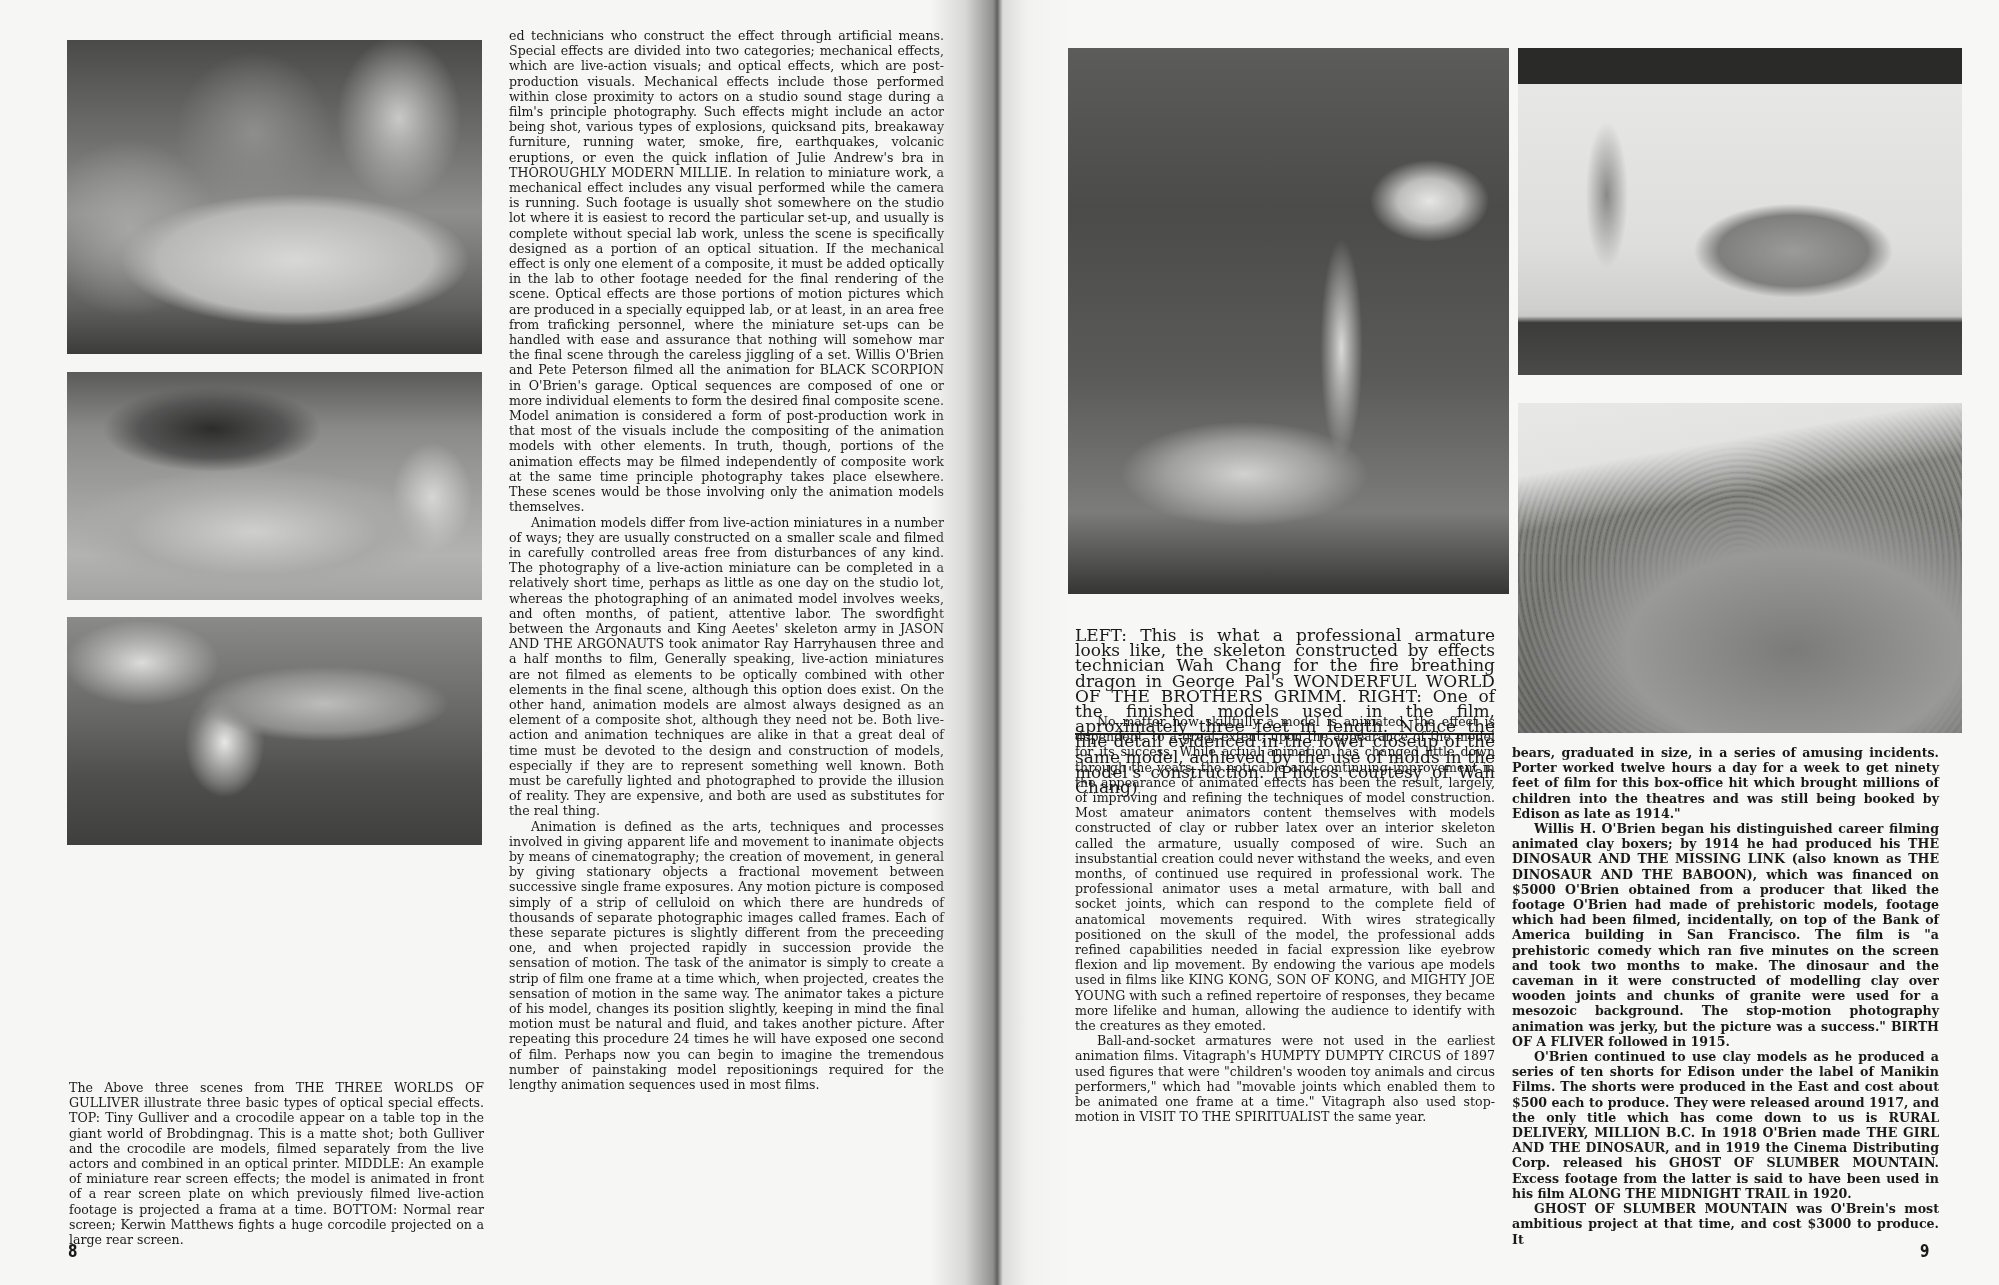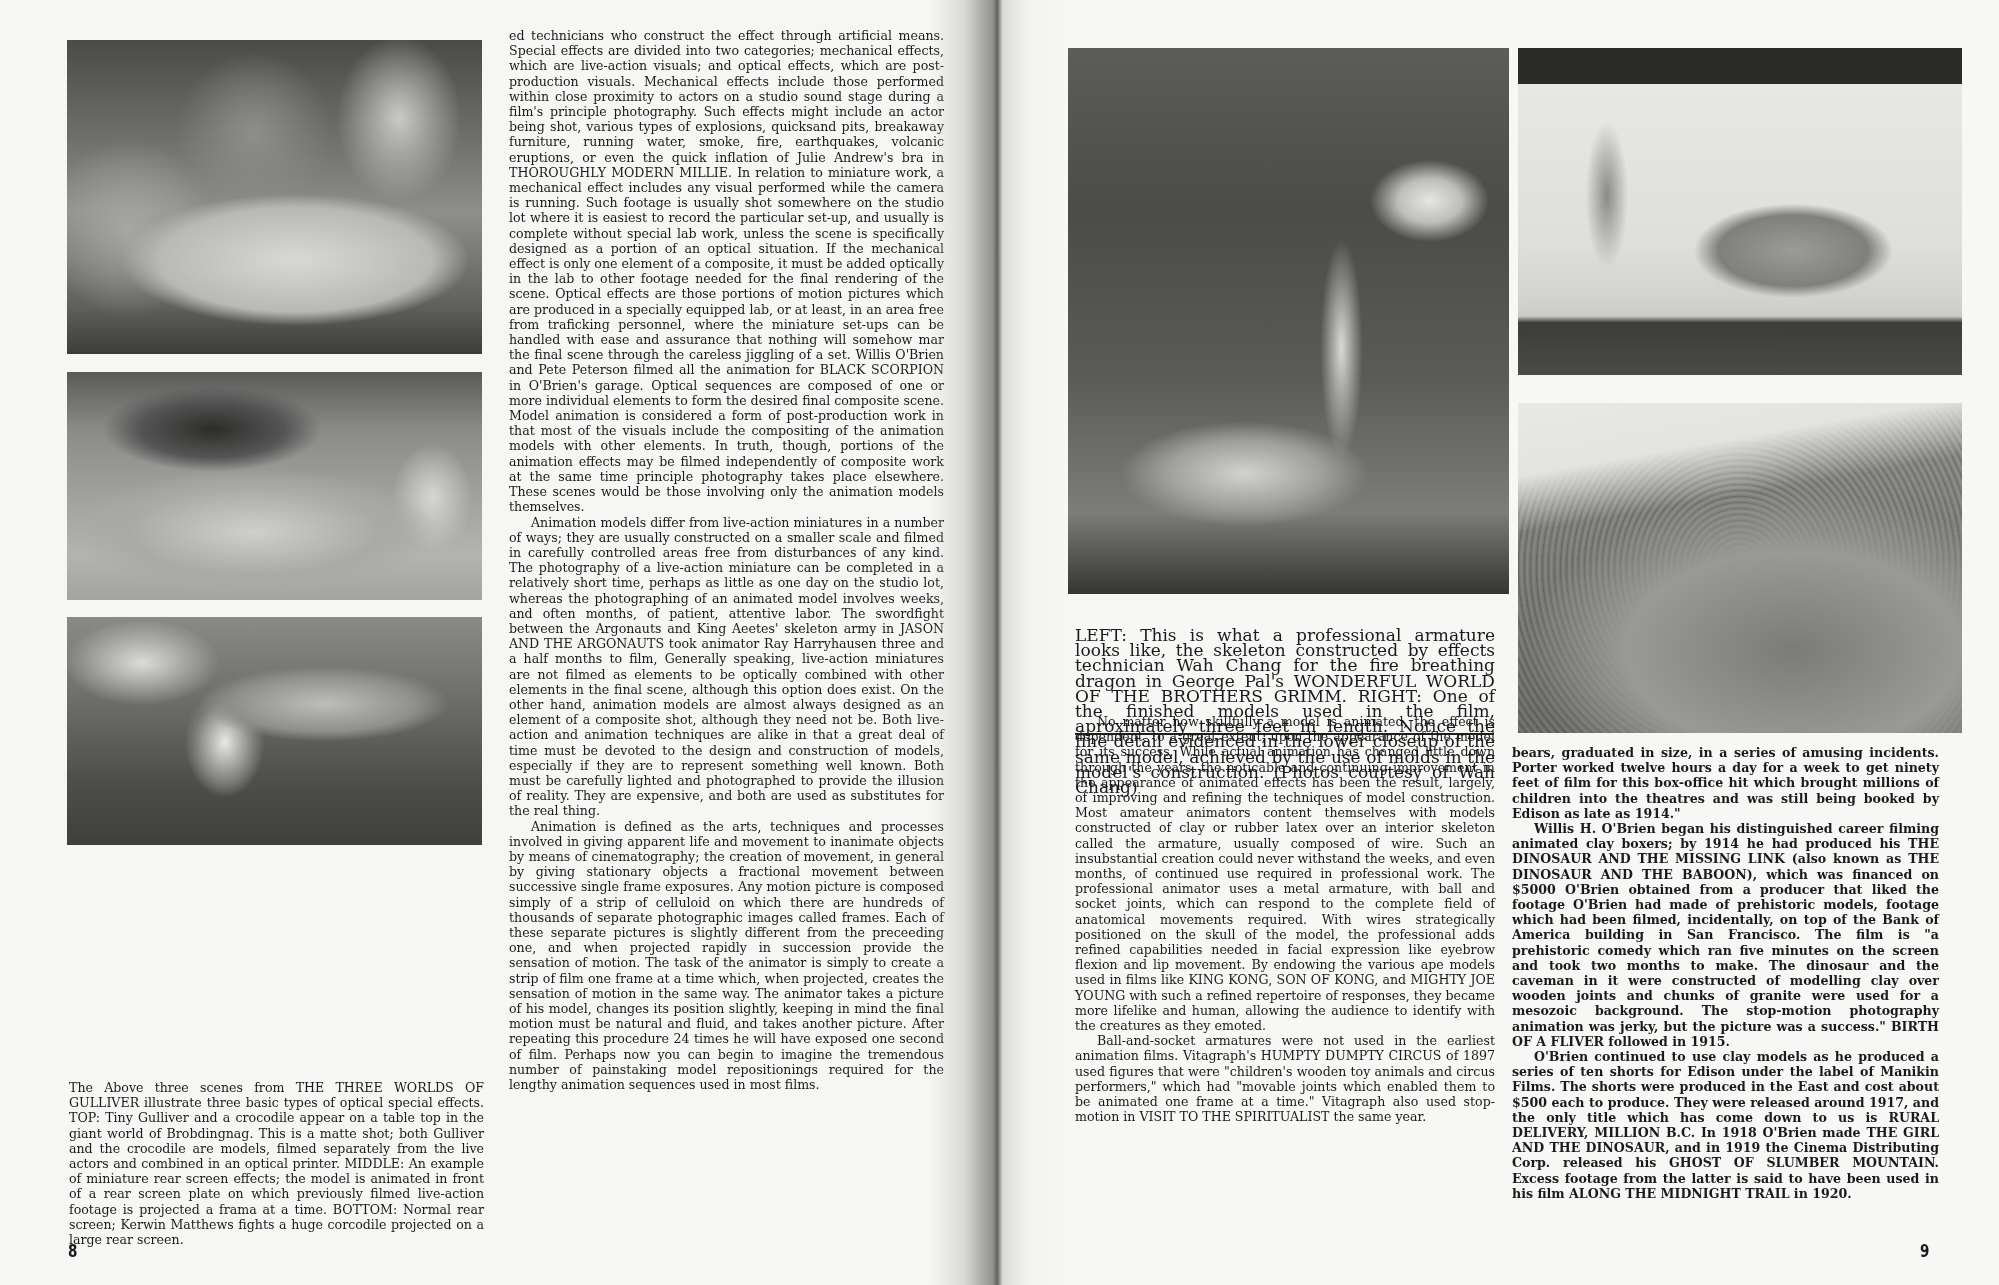--- a/index.html
+++ b/index.html
@@ -169,18 +169,19 @@
 
   <div class="col col-right-1">
     <p class="indent">No matter how skillfully a model is animated, the effect is dependent, to a great extent, upon the appearance of the model for its success. While actual animation has changed little down through the years, the noticable and continuing improvement in the appearance of animated effects has been the result, largely, of improving and refining the techniques of model construction. Most amateur animators content themselves with models constructed of clay or rubber latex over an interior skeleton called the armature, usually composed of wire. Such an insubstantial creation could never withstand the weeks, and even months, of continued use required in professional work. The professional animator uses a metal armature, with ball and socket joints, which can respond to the complete field of anatomical movements required. With wires strategically positioned on the skull of the model, the professional adds refined capabilities needed in facial expression like eyebrow flexion and lip movement. By endowing the various ape models used in films like KING KONG, SON OF KONG, and MIGHTY JOE YOUNG with such a refined repertoire of responses, they became more lifelike and human, allowing the audience to identify with the creatures as they emoted.</p>
     <p class="indent">Ball-and-socket armatures were not used in the earliest animation films. Vitagraph's HUMPTY DUMPTY CIRCUS of 1897 used figures that were "children's wooden toy animals and circus performers," which had "movable joints which enabled them to be animated one frame at a time." Vitagraph also used stop-motion in VISIT TO THE SPIRITUALIST the same year.</p>
   </div>
 
   <div class="col col-right-2">
     <p>bears, graduated in size, in a series of amusing incidents. Porter worked twelve hours a day for a week to get ninety feet of film for this box-office hit which brought millions of children into the theatres and was still being booked by Edison as late as 1914."</p>
     <p class="indent">Willis H. O'Brien began his distinguished career filming animated clay boxers; by 1914 he had produced his THE DINOSAUR AND THE MISSING LINK (also known as THE DINOSAUR AND THE BABOON), which was financed on $5000 O'Brien obtained from a producer that liked the footage O'Brien had made of prehistoric models, footage which had been filmed, incidentally, on top of the Bank of America building in San Francisco. The film is "a prehistoric comedy which ran five minutes on the screen and took two months to make. The dinosaur and the caveman in it were constructed of modelling clay over wooden joints and chunks of granite were used for a mesozoic background. The stop-motion photography animation was jerky, but the picture was a success." BIRTH OF A FLIVER followed in 1915.</p>
     <p class="indent">O'Brien continued to use clay models as he produced a series of ten shorts for Edison under the label of Manikin Films. The shorts were produced in the East and cost about $500 each to produce. They were released around 1917, and the only title which has come down to us is RURAL DELIVERY, MILLION B.C. In 1918 O'Brien made THE GIRL AND THE DINOSAUR, and in 1919 the Cinema Distributing Corp. released his GHOST OF SLUMBER MOUNTAIN. Excess footage from the latter is said to have been used in his film ALONG THE MIDNIGHT TRAIL in 1920.</p>
+    <p class="indent">GHOST OF SLUMBER MOUNTAIN was O'Brein's most ambitious project at that time, and cost $3000 to produce. It</p>
   </div>
 
   <div class="pgnum pgnum-right">9</div>
 
   <div class="gutter"></div>
 </div>
 
 </body></html>

